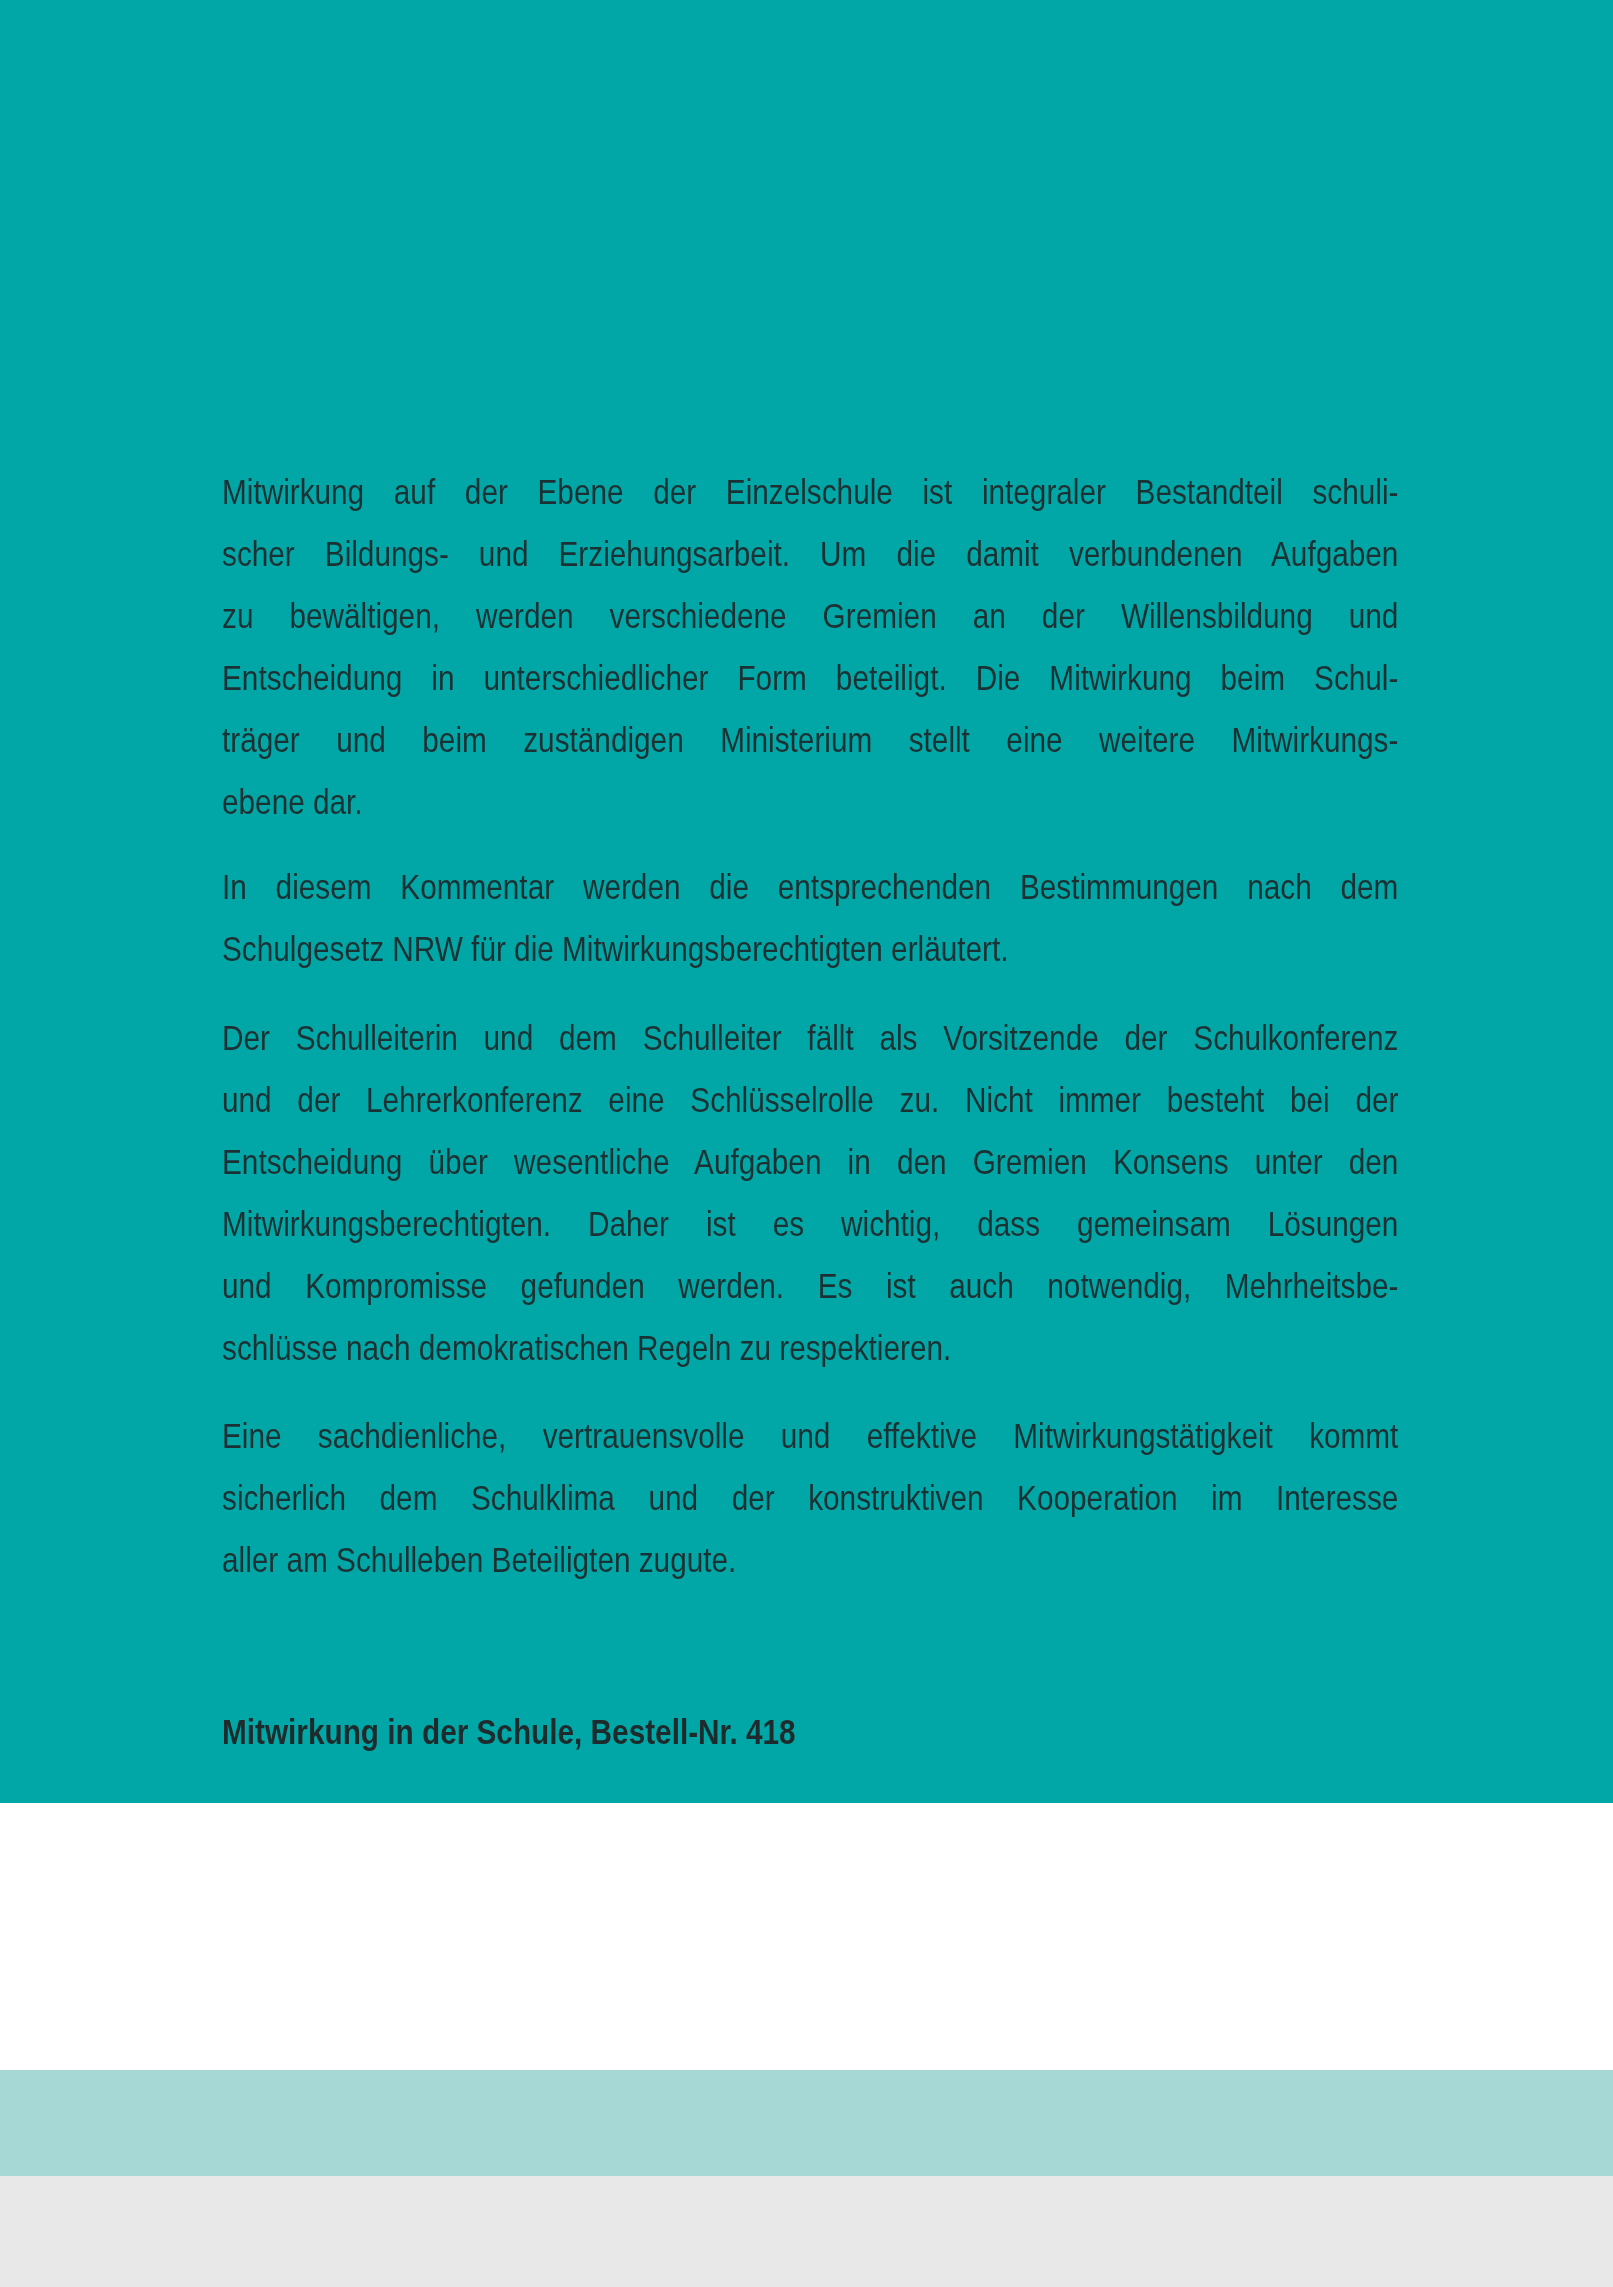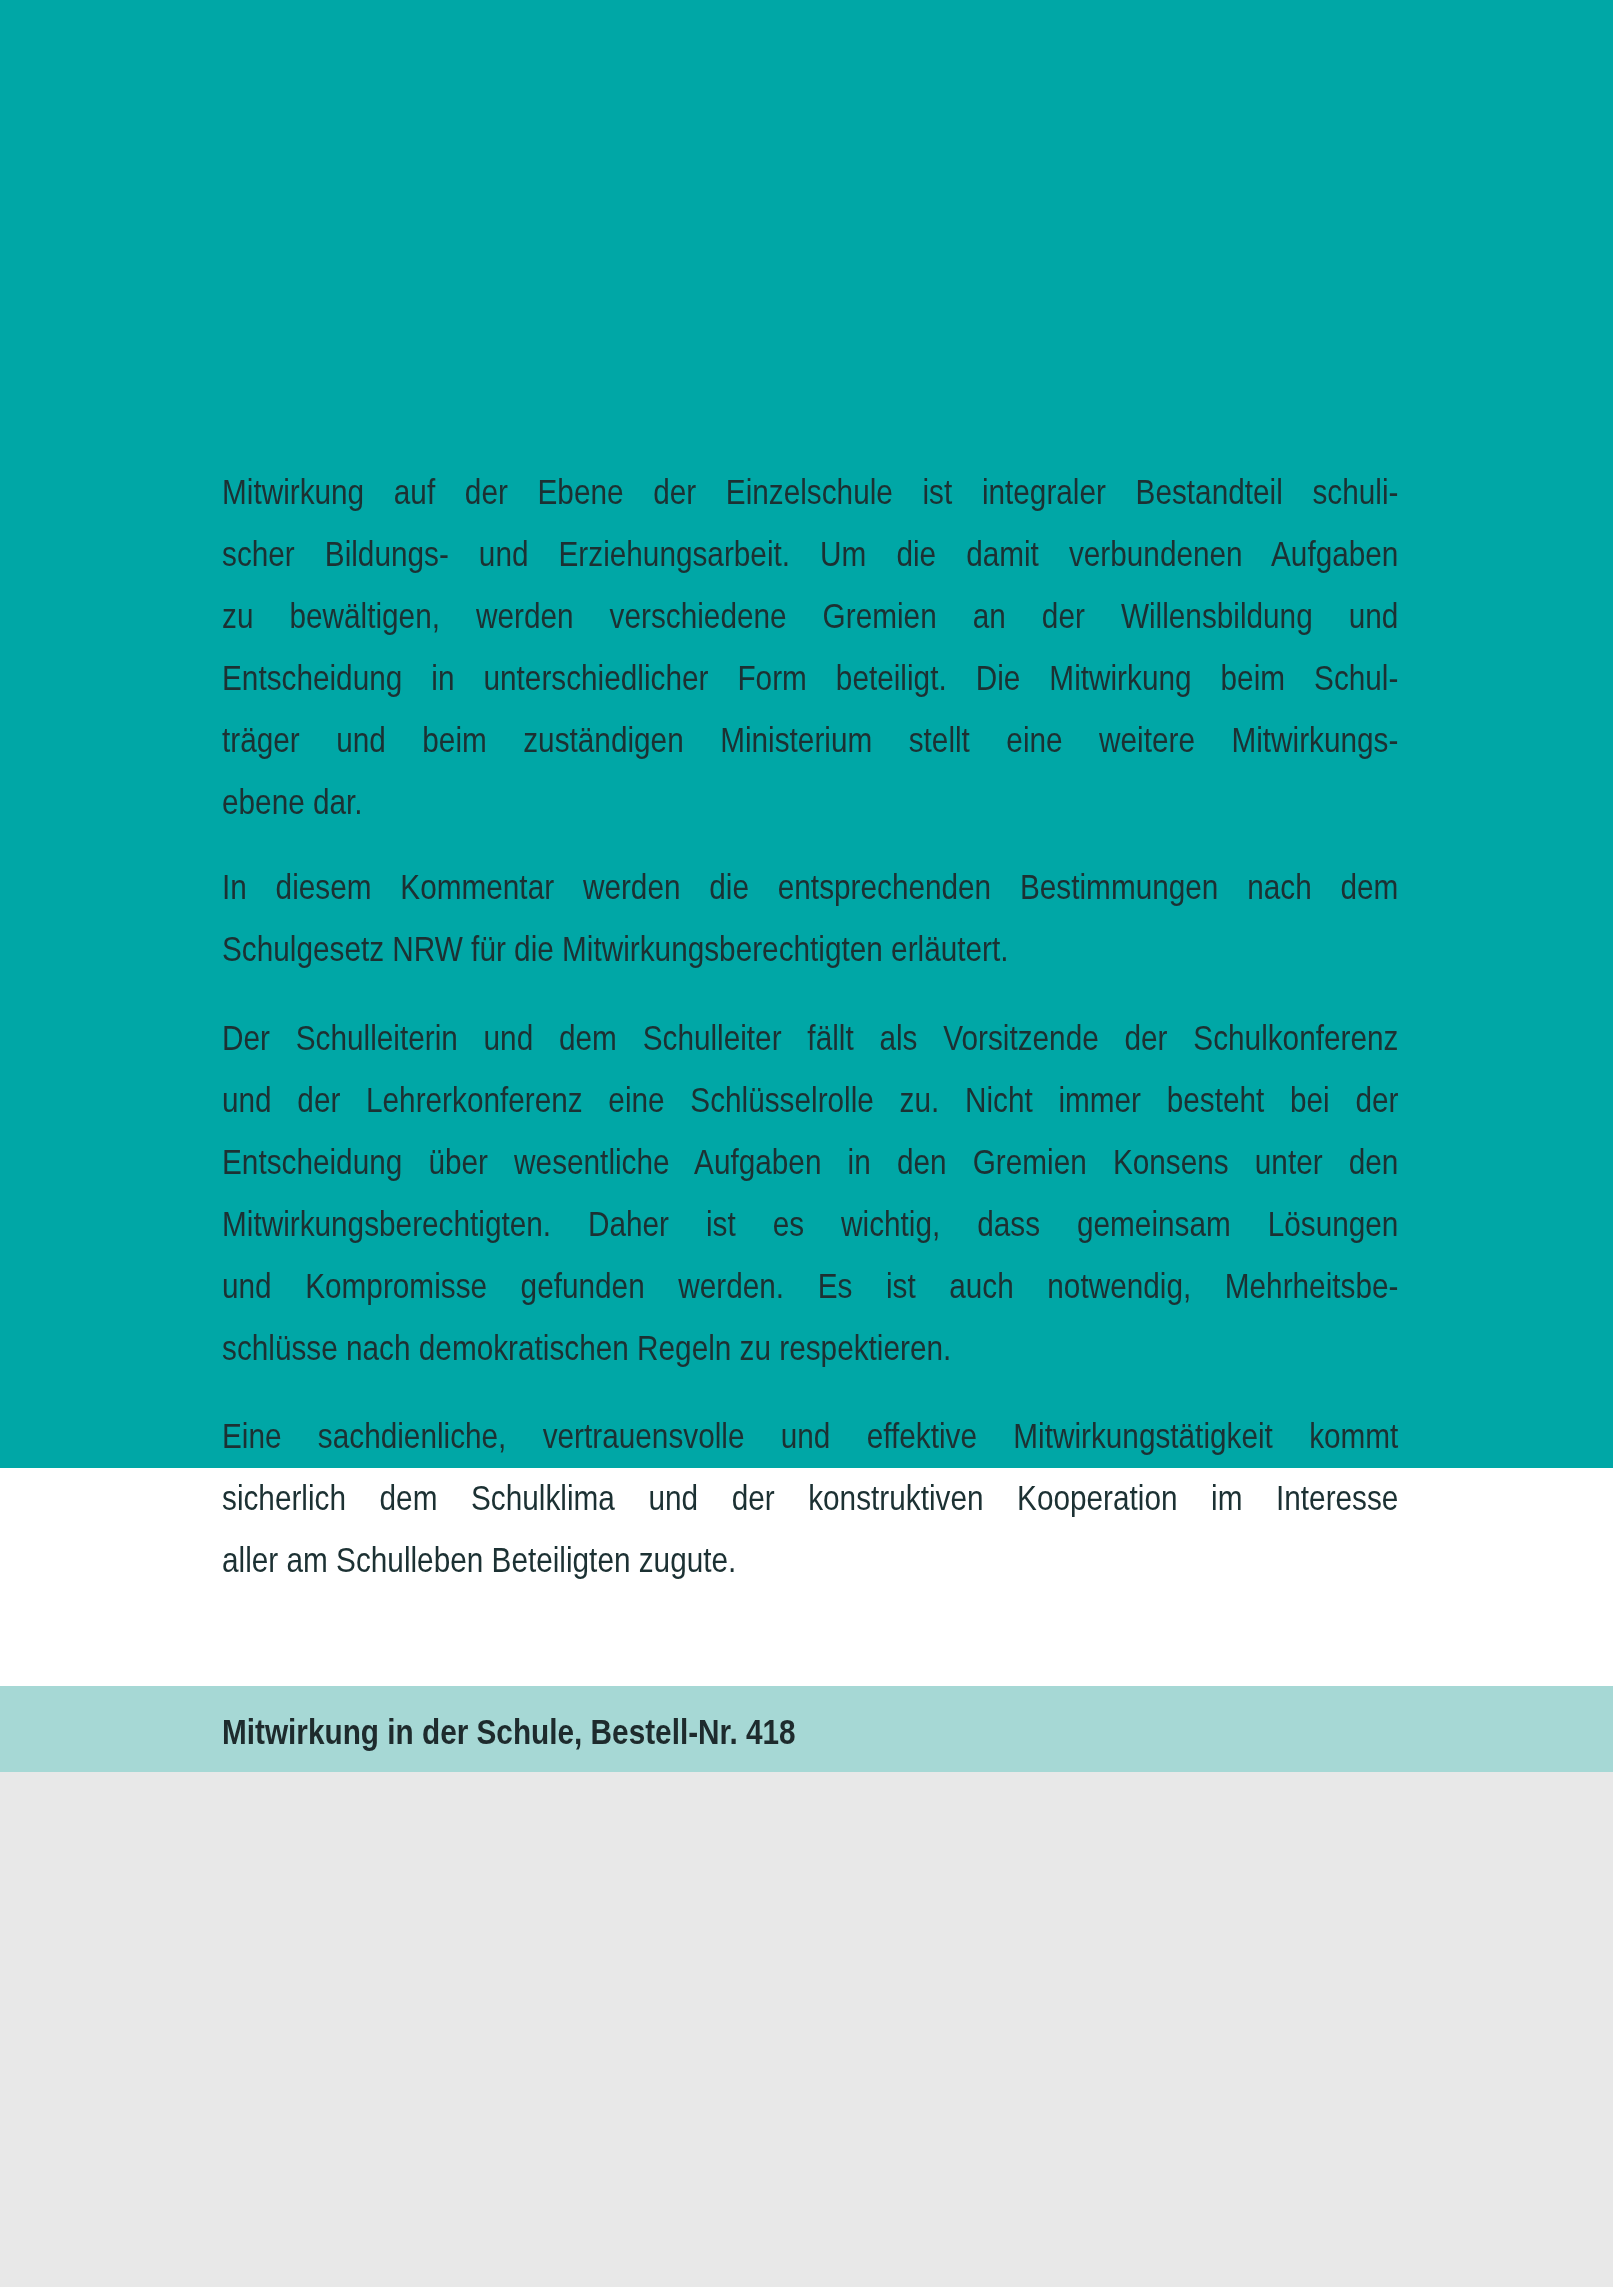--- a/index.html
+++ b/index.html
@@ -4,21 +4,21 @@
 <title>Mitwirkung in der Schule</title>
 <style>
   html, body {
     margin: 0;
     padding: 0;
     background: #e8e8e8;
   }
   .page {
     position: relative;
     width: 1613px;
-    height: 1772px;
+    height: 2176px;
     margin: 0 auto;
     display: flex;
     flex-direction: column;
     overflow: hidden;
     font-family: "Liberation Sans", sans-serif;
   }
   
   .cover-panel {
     position: relative;
     height: 1853px;

